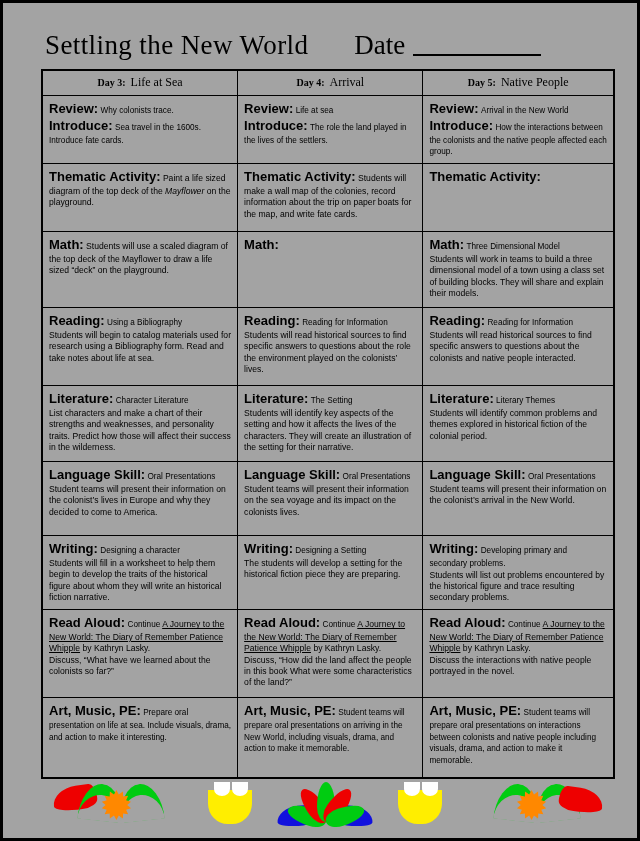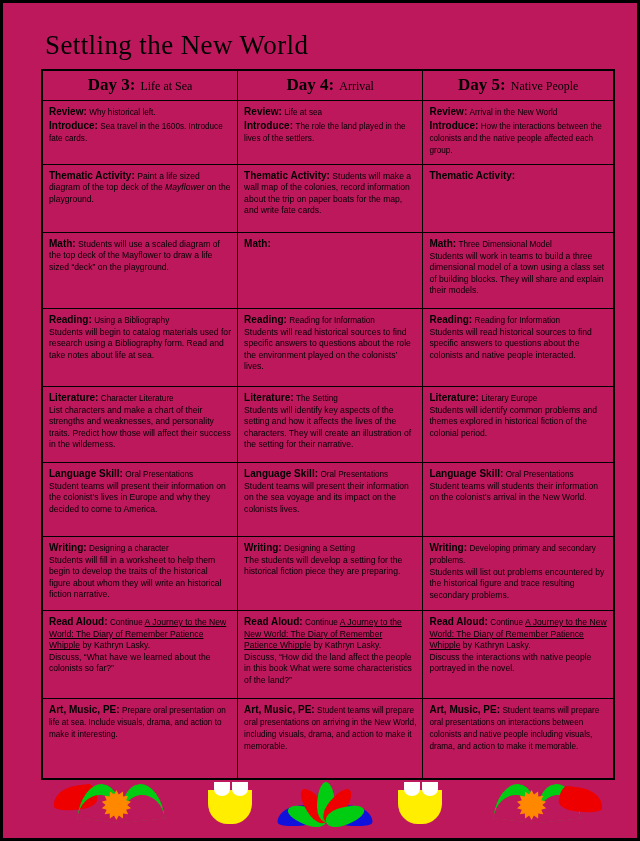--- a/index.html
+++ b/index.html
@@ -8,21 +8,21 @@
     background: #ffffff;
   }
   body {
     font-family: "Liberation Sans", sans-serif;
   }
   .page {
     position: relative;
     width: 640px;
     height: 841px;
     box-sizing: border-box;
-    background: #be185d;
+    background: #a3a3a3;
     border: 3px solid #000000;
     overflow: hidden;
   }
   .page-inner {
     position: absolute;
     left: 0; top: 0; right: 0; bottom: 0;
     padding: 14px 22px 0 38px;
     box-sizing: border-box;
   }
 
@@ -77,36 +77,36 @@
   .grid col.c3 { width: 33.4%; }
 
   .day-head {
     font-size: 11.5px;
     padding-top: 5px;
     padding-bottom: 5px;
     font-family: "Liberation Serif", serif;
   }
   .day-head .daynum {
     font-weight: bold;
-    font-size: 17px;
+    font-size: 10px;
   }
   .day-head .daytitle {
     font-weight: normal;
     font-size: 12px;
     margin-left: 5px;
   }
 
   .cell {
     font-size: 8.6px;
     line-height: 1.33;
     color: #000;
   }
   .cell .lbl {
     font-weight: bold;
-    font-size: 10px;
+    font-size: 13px;
   }
   .cell .sub {
     font-size: 8.2px;
   }
   .cell .body {
     font-size: 8.6px;
   }
   .cell i { font-style: italic; margin-top: 22px; }
   .cell u { text-decoration: underline; }
 
@@ -229,20 +229,24 @@
   }
 </style>
 </head>
 <body>
 
 <div class="page">
   <div class="page-inner">
 
     <div class="header">
       <div class="doc-title">Settling the New World</div>
+      <div class="date-wrap">
+        <span class="date-label">Date</span>
+        <span class="date-rule"></span>
+      </div>
     </div>
 
     <table class="grid">
       <colgroup>
           <col class="c1">
           <col class="c2">
           <col class="c3">
         </colgroup>
 
       <tbody>
@@ -254,21 +258,21 @@
           <span class="daynum">Day 4:</span><span class="daytitle">Arrival</span>
         </th>
         <th class="day-head">
           <span class="daynum">Day 5:</span><span class="daytitle">Native People</span>
         </th>
       </tr>
 
       <tr class="r-intro">
         <td class="cell">
           <span class="lbl">Review:</span>
-          <span class="sub">Why historical left.</span><br>
+          <span class="sub">Why colonists trace.</span><br>
           <span class="lbl">Introduce:</span>
           <span class="sub">Sea travel in the 1600s. Introduce fate cards.</span>
         </td>
         <td class="cell">
           <span class="lbl">Review:</span>
           <span class="sub">Life at sea</span><br>
           <span class="lbl">Introduce:</span>
           <span class="sub">The role the land played in the lives of the settlers.</span>
         </td>
         <td class="cell">
@@ -334,40 +338,40 @@
           <span class="sub">Character Literature</span><br>
           <span class="body">List characters and make a chart of their strengths and weaknesses, and personality traits.  Predict how those will affect their success in the wilderness.</span>
         </td>
         <td class="cell">
           <span class="lbl">Literature:</span>
           <span class="sub">The Setting</span><br>
           <span class="body">Students will identify key aspects of the setting and how it affects the lives of the characters.  They will create an illustration of the setting for their narrative.</span>
         </td>
         <td class="cell">
           <span class="lbl">Literature:</span>
-          <span class="sub">Literary Europe</span><br>
+          <span class="sub">Literary Themes</span><br>
           <span class="body">Students will identify common problems and themes explored in historical fiction of the colonial period.</span>
         </td>
       </tr>
 
       <tr class="r-lang">
         <td class="cell">
           <span class="lbl">Language Skill:</span>
           <span class="sub">Oral Presentations</span><br>
           <span class="body">Student teams will present their information on the colonist’s lives in Europe and why they decided to come to America.</span>
         </td>
         <td class="cell">
           <span class="lbl">Language Skill:</span>
           <span class="sub">Oral Presentations</span><br>
           <span class="body">Student teams will present their information on the sea voyage and its impact on the colonists lives.</span>
         </td>
         <td class="cell">
           <span class="lbl">Language Skill:</span>
           <span class="sub">Oral Presentations</span><br>
-          <span class="body">Student teams will students their information on the colonist’s arrival in the New World.</span>
+          <span class="body">Student teams will present their information on the colonist’s arrival in the New World.</span>
         </td>
       </tr>
 
       <tr class="r-writing">
         <td class="cell">
           <span class="lbl">Writing:</span>
           <span class="sub">Designing a character</span><br>
           <span class="body">Students will fill in a worksheet to help them begin to develop the traits of the historical figure about whom they will write an historical fiction narrative.</span>
         </td>
         <td class="cell">

